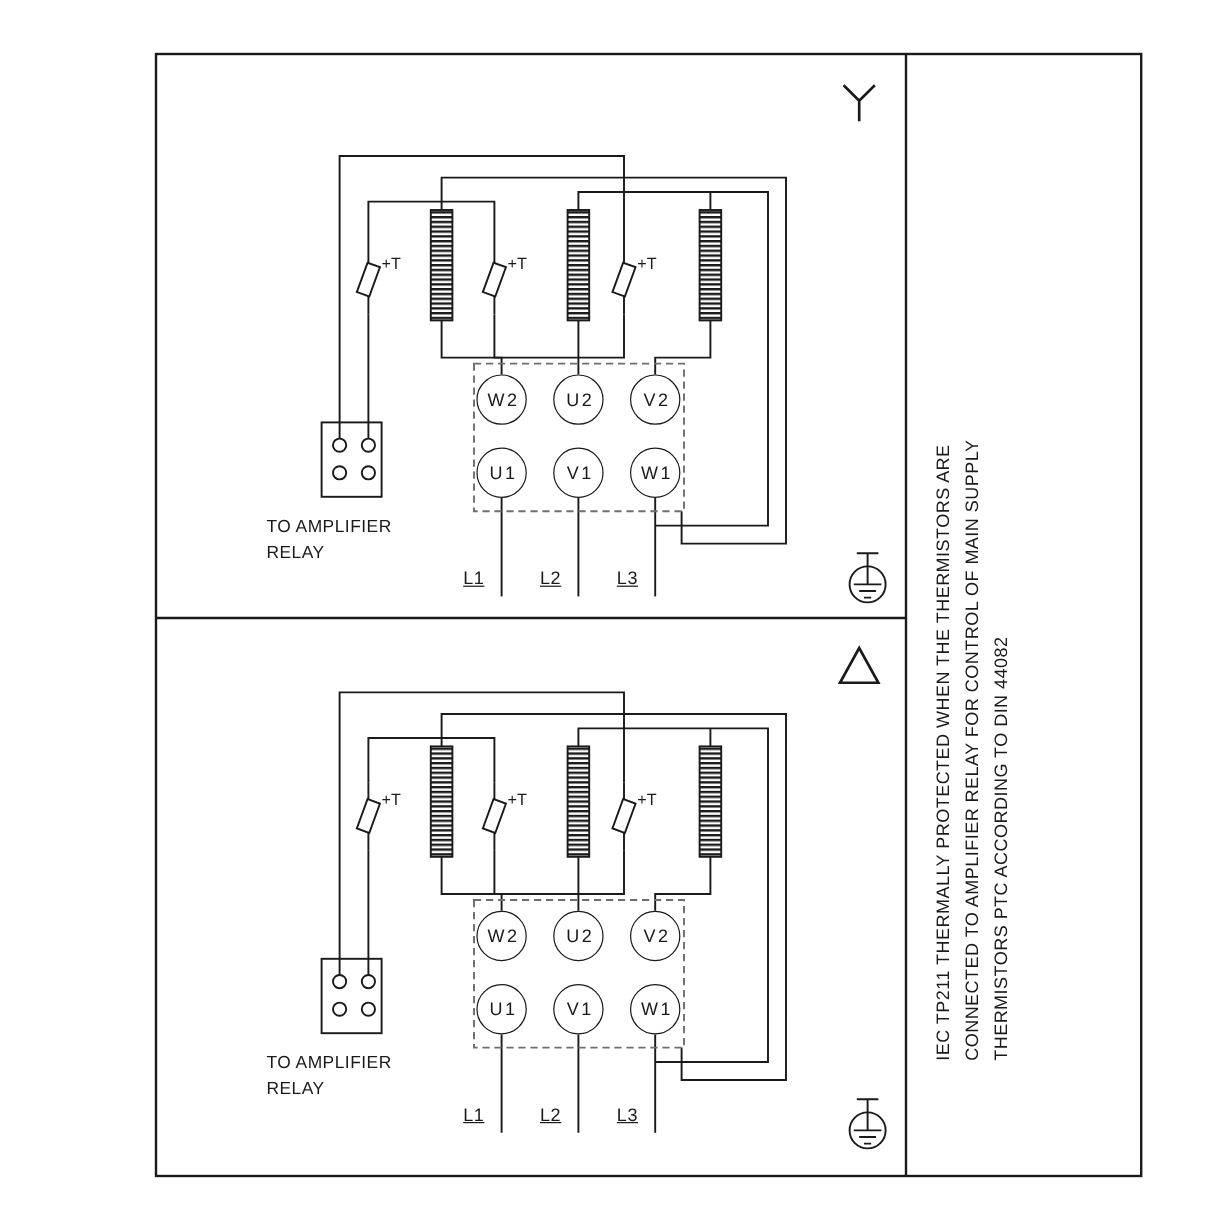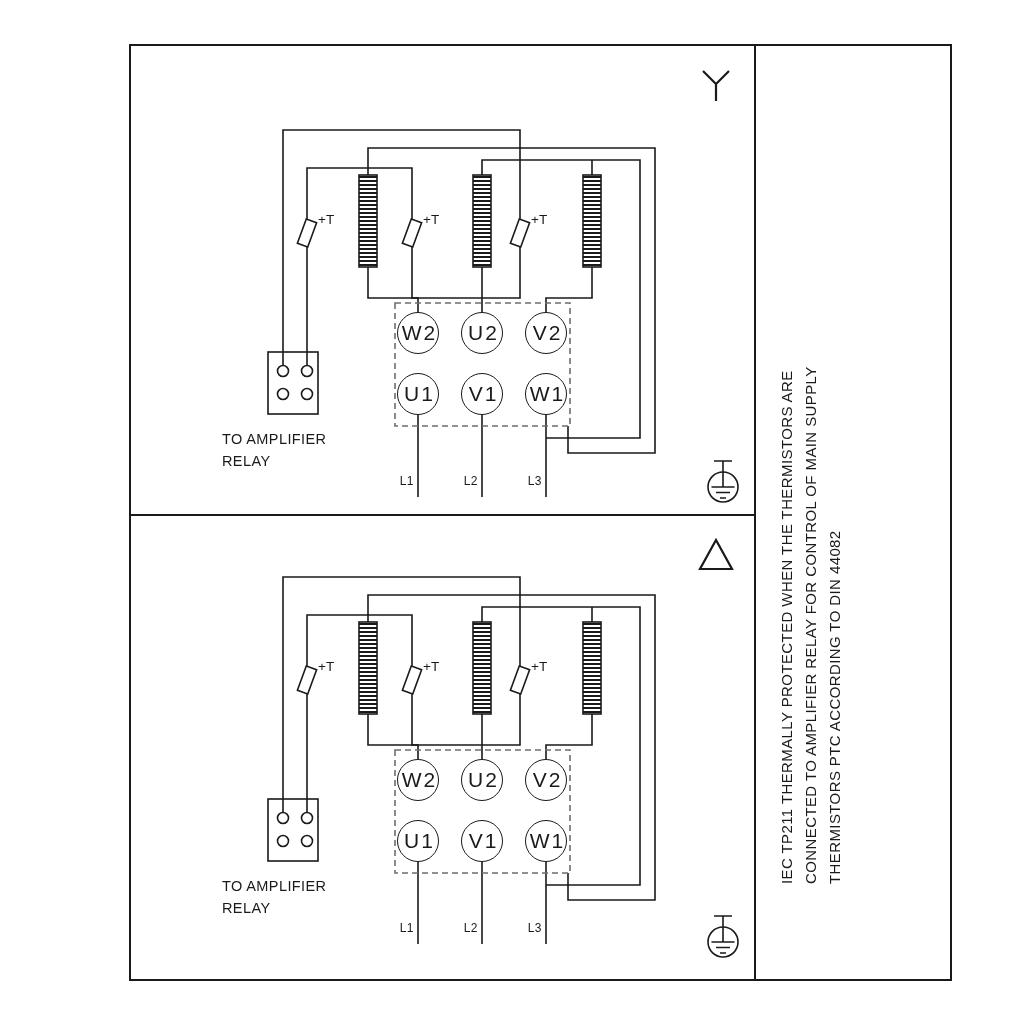--- a/index.html
+++ b/index.html
@@ -3,26 +3,26 @@
 <meta charset="utf-8">
 <style>
   html,body { margin:0; padding:0; background:#fff; }
   .canvas {
     position:relative; width:1024px; height:1024px; background:#ffffff;
     font-family:"Liberation Sans", sans-serif; color:#1a1a1a; overflow:hidden;
   }
   .wires { position:absolute; left:0; top:0; }
   .label { position:absolute; font-size:14.5px; letter-spacing:0.4px; white-space:nowrap; }
   .tlabel { position:absolute; font-size:13.5px; white-space:nowrap; }
-  .supply { position:absolute; width:28px; text-align:right; font-size:12px; letter-spacing:0.5px; }
+  .supply { position:absolute; width:28px; text-align:left; font-size:15px; letter-spacing:0.5px;text-decoration:underline; }
   .term {
     position:absolute; width:42px; height:42px; box-sizing:border-box;
     border:1.6px solid #1a1a1a; border-radius:50%; background:#fff;
     display:flex; align-items:center; justify-content:center;
-    font-size:21px; letter-spacing:2px; padding-left:3px;
+    font-size:15px; letter-spacing:2px; padding-left:3px;
   }
   .sidenote {
     position:absolute; left:775px; top:884px; width:512px; height:72px;
     transform:rotate(-90deg); transform-origin:0 0;
     font-size:15px; line-height:24px; letter-spacing:0.4px; white-space:nowrap;
   }
 </style>
 </head>
 <body>
 

